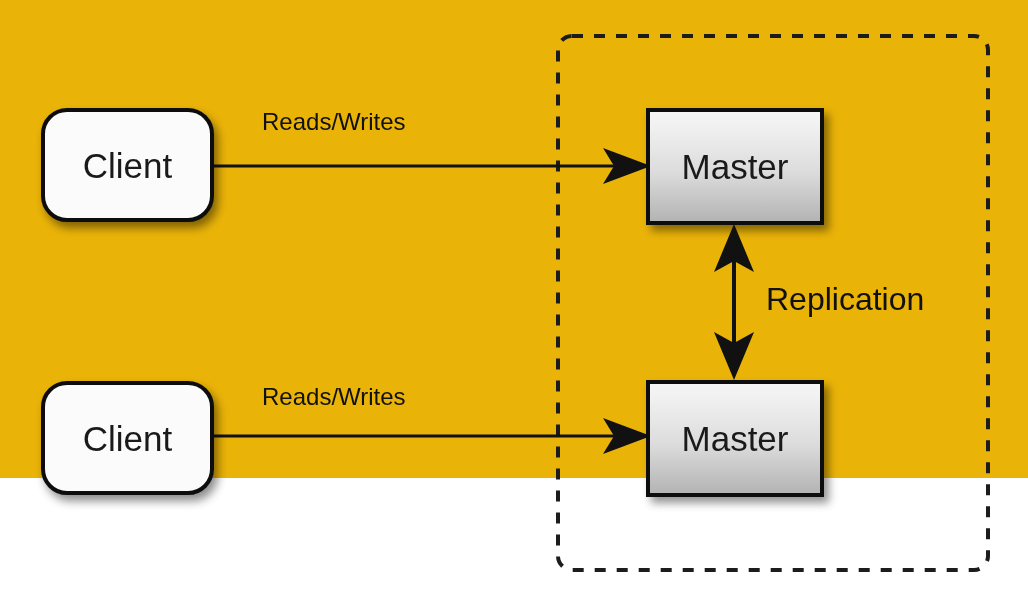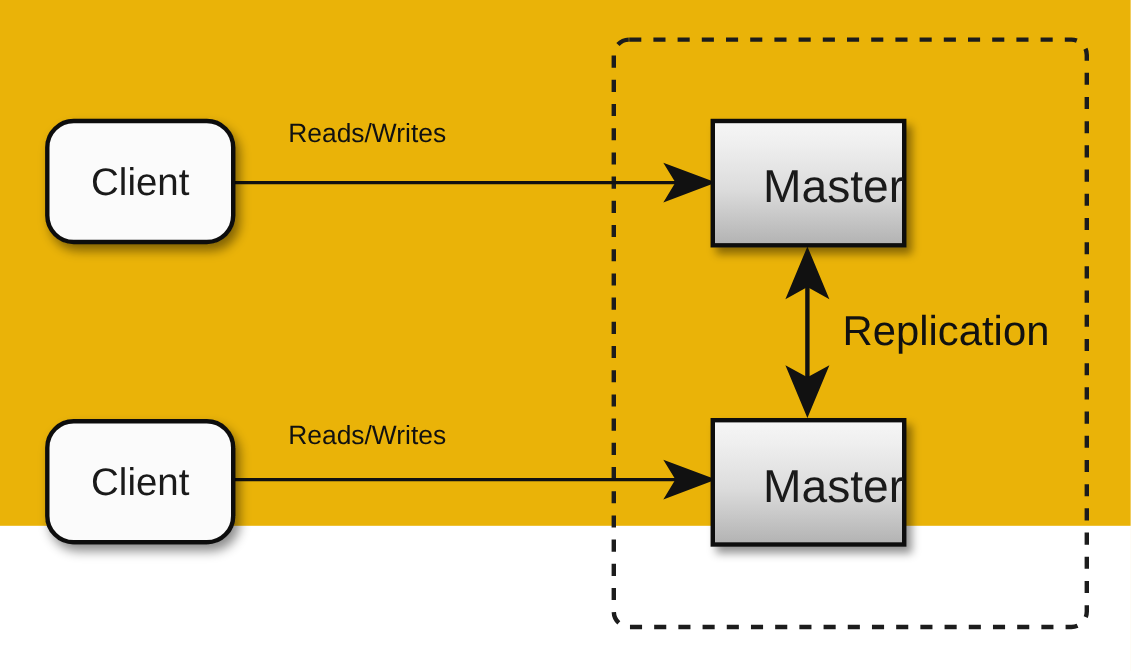--- a/index.html
+++ b/index.html
@@ -35,23 +35,23 @@
   }
   .edge-label {
     position: absolute;
     font-family: "Liberation Sans", sans-serif;
     color: #111111;
     white-space: nowrap;
     line-height: 1;
     pointer-events: none;
   }
   .client-label { font-size: 35px; }
-  .master-label { font-size: 42px; text-align: right; }
+  .master-label { font-size: 35px; }
   .rw-label     { font-size: 24px; }
-  .repl-label   { font-size: 38px; }
+  .repl-label   { font-size: 32px; }
 </style>
 </head>
 <body>
 
 <div id="diagram-root">
 
   <svg id="diagram-svg" width="1028" height="610" viewBox="0 0 1028 610">
     <defs>
       <linearGradient id="masterGrad" x1="0" y1="0" x2="0" y2="1">
         <stop offset="0%" stop-color="#f6f6f6"></stop>

